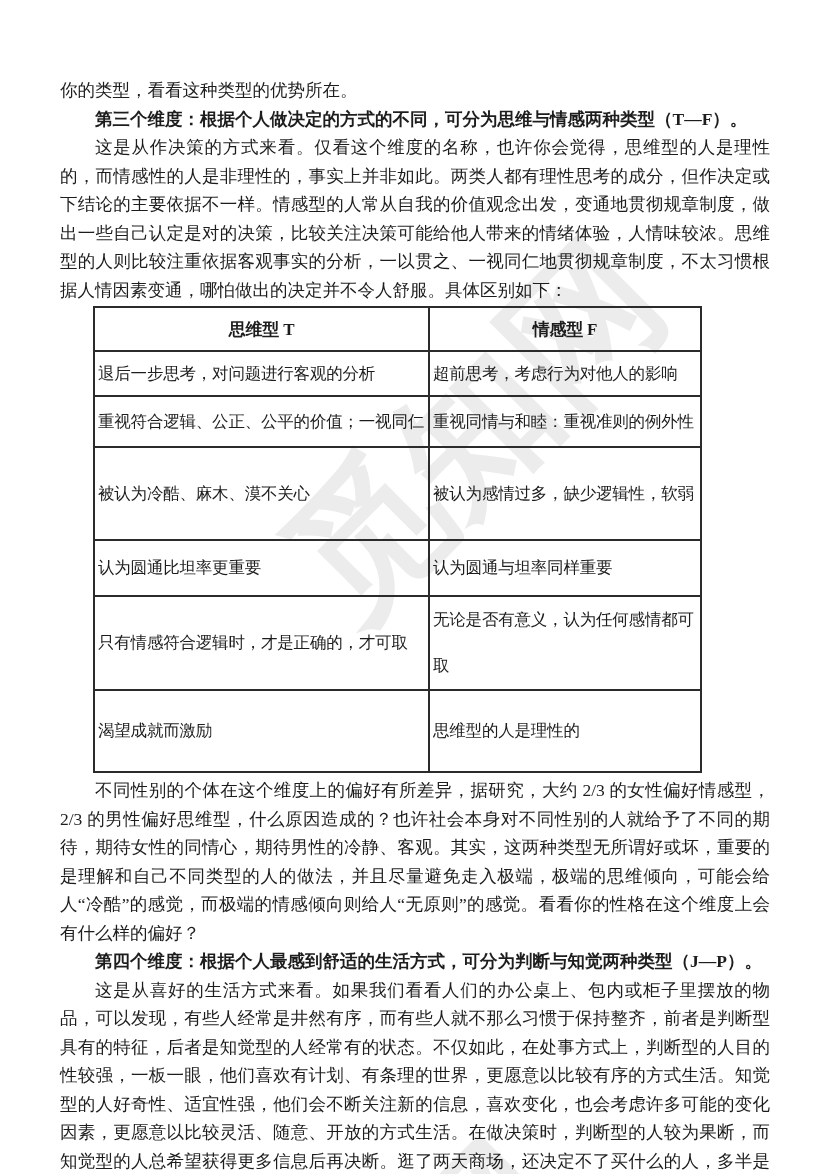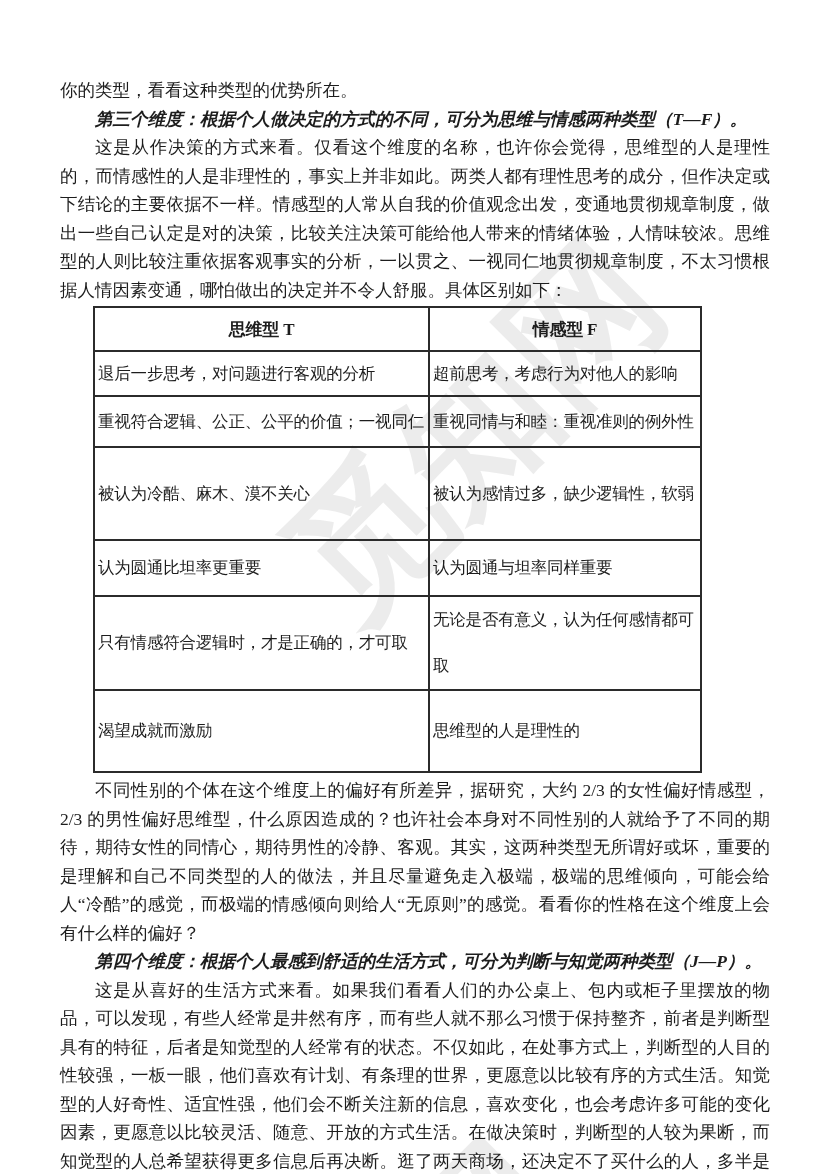--- a/index.html
+++ b/index.html
@@ -18,21 +18,21 @@
     left: 60px;
     top: 76px;
     width: 710px;
   }
   .content p {
     margin: 0;
     font-size: 17.5px;
     line-height: 28.5px;
     text-align: justify;
   }
-  .heading { font-weight: bold; text-indent: 2em; font-style: italic; }
+  .heading { font-weight: bold; text-indent: 2em; }
   .indent { text-indent: 2em; }
 
   
   .cmp-table {
     border-collapse: collapse;
     table-layout: fixed;
     width: 607px;
     margin: 2px 0 3px 33px;
     font-size: 16.5px;
     letter-spacing: -0.2px;

